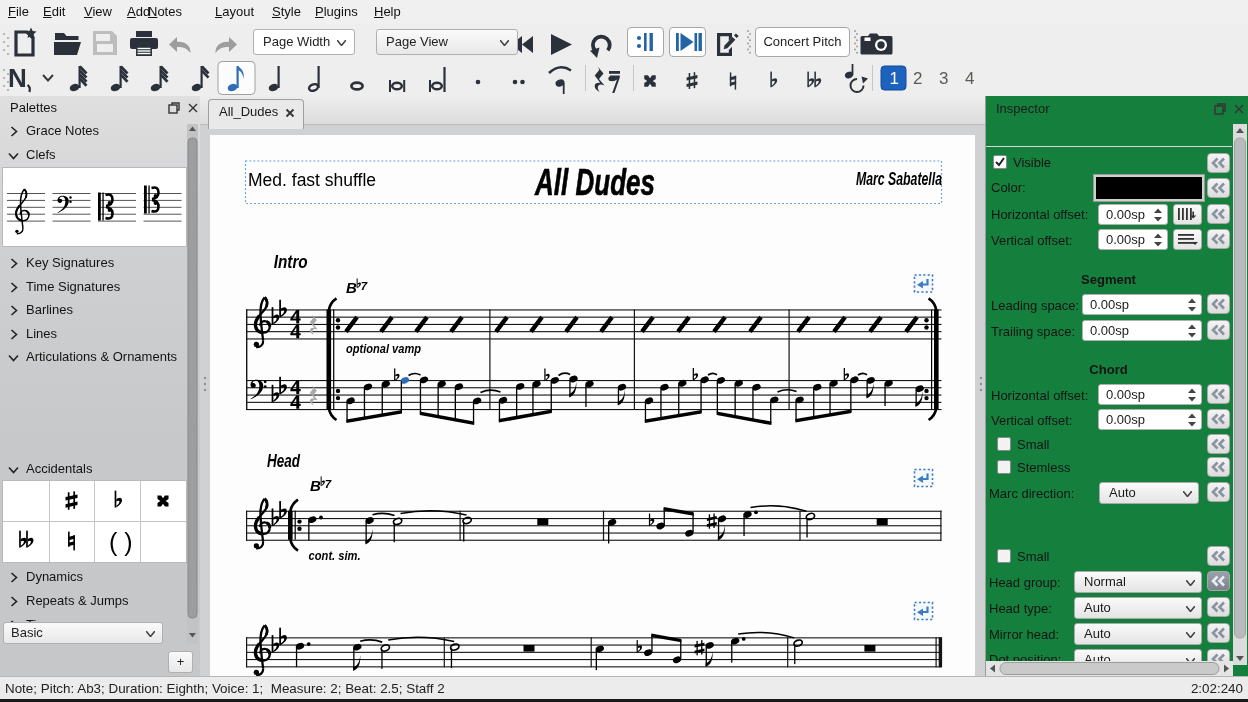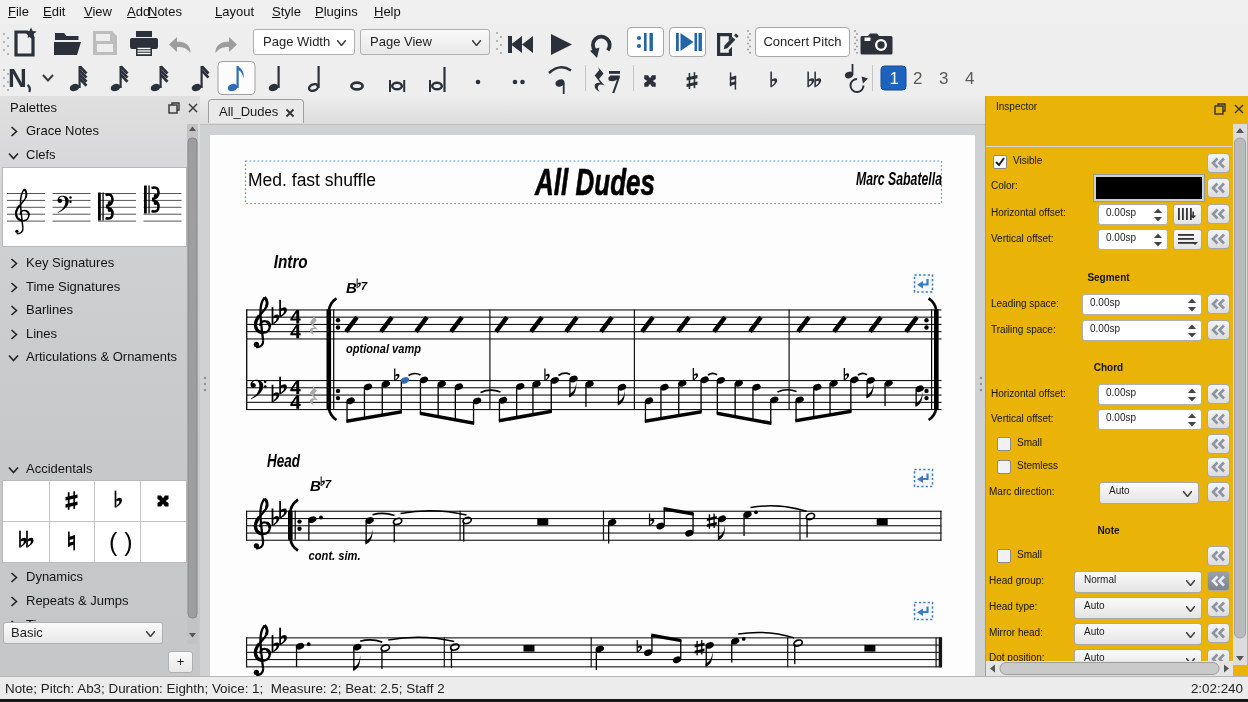--- a/index.html
+++ b/index.html
@@ -9,23 +9,23 @@
 #topbars { position:absolute; left:0; top:24px; width:1248px; height:72px; background:#eeeeee; }
 .combo { position:absolute; background:#fff; border:1px solid #b0b0b0; border-radius:3px; font-size:13px; color:#222; }
 .gbtn { background:linear-gradient(#fafafa,#e8e8e8); }
 #main { position:absolute; left:0; top:96px; width:1248px; height:580px; }
 #palettes { position:absolute; left:0; top:0; width:200px; height:580px; background:linear-gradient(180deg,#dfdfe0 0%,#cfd0d1 25%,#c7c8c9 60%,#c6c7c8 100%); }
 .prow { position:absolute; left:0; width:186px; height:15px; color:#141414; font-size:13px; }
 .prow .lbl { position:absolute; left:26px; top:-1px; }
 .pbox { position:absolute; left:2px; width:185px; background:#fff; border:1px solid #b9b9b9; }
 #scorearea { position:absolute; left:200px; top:0; width:785px; height:580px; background:#d0d1d3; }
 #tabbar { position:absolute; left:0; top:0; width:785px; height:29px; background:linear-gradient(#ededed,#dcdcdc); border-bottom:1px solid #bcbcbc; }
-#tab { position:absolute; left:8px; top:3px; width:96px; height:24px; background:#e9e9e9; border:1px solid #9f9f9f; border-bottom:none; border-radius:4px 4px 0 0; font-size:13px; }
+#tab { position:absolute; left:8px; top:3px; width:96px; height:30px; background:#e9e9e9; border:1px solid #9f9f9f; border-bottom:none; border-radius:4px 4px 0 0; font-size:13px; }
 #page { position:absolute; left:10px; top:39px; width:765px; height:541px; background:#fdfdfd; }
-#inspector { position:absolute; left:985px; top:0; width:263px; height:580px; background:#eab308; border-left:1px solid #9c9c9c; font-size:10px; }
+#inspector { position:absolute; left:985px; top:0; width:263px; height:580px; background:#15803d; border-left:1px solid #9c9c9c; font-size:13px; }
 .ilbl { position:absolute; color:#141414; }
 .ihdr { position:absolute; left:0; width:245px; text-align:center; font-weight:bold; color:#141414; }
 .ispin { position:absolute; background:#fff; border:1px solid #b0b0b0; border-radius:3px; }
 .ispin span { position:absolute; left:7px; top:2px; }
 .icombo { position:absolute; background:linear-gradient(#fafafa,#e4e4e4); border:1px solid #a8a8a8; border-radius:3px; }
 .icombo span { position:absolute; left:9px; top:2px; }
 .irst { position:absolute; width:23px; height:20px; background:linear-gradient(#f4f4f4,#dcdcdc); border:1px solid #a8a8a8; border-radius:4px; }
 .ichk { position:absolute; width:14px; height:14px; background:#fff; border:1px solid #8a8a8a; border-radius:2px; }
 #statusbar { position:absolute; left:0; top:676px; width:1248px; height:23px; background:#ececec; border-top:1px solid #b5b5b5; font-size:13.4px; color:#222; }
 #bottomstrip { position:absolute; left:0; top:699px; width:1248px; height:3px; background:#191919; }
@@ -106,21 +106,21 @@
         <circle cx="855" cy="25.6" r="1"></circle>
         <circle cx="857" cy="28.7" r="1"></circle>
       </g>
     </svg>
 <div class="combo" style="left:253px; top:5px; width:102px; height:26px;">
       <span style="position:absolute; left:9px; top:4px;">Page Width</span>
       <svg style="position:absolute; right:8px; top:10px;" width="9" height="6" viewBox="0 0 9 6">
         <path d="M0 0 l4.5 5.5 4.5-5.5" fill="none" stroke="#444" stroke-width="1.6"></path>
       </svg>
     </div>
-<div class="combo gbtn" style="left:360px; top:5px; width:130px; height:26px;padding-left:48px;">
+<div class="combo gbtn" style="left:376px; top:5px; width:142px; height:26px;padding-left:48px;">
       <span style="position:absolute; left:9px; top:4px;">Page View</span>
       <svg style="position:absolute; right:8px; top:10px;" width="9" height="6" viewBox="0 0 9 6">
         <path d="M0 0 l4.5 5.5 4.5-5.5" fill="none" stroke="#444" stroke-width="1.6"></path>
       </svg>
     </div>
 <div class="combo" style="left:627px; top:3px; width:37px; height:30px; border-radius:4px; border-color:#a7a7a7;">
 <svg width="35" height="28" viewBox="0 0 35 28">
         <g fill="#2264a5">
           <circle cx="11" cy="10" r="2.1"></circle>
           <circle cx="11" cy="18" r="2.1"></circle>
@@ -939,21 +939,20 @@
         <svg style="position:absolute; right:6px; top:8px;" width="9" height="6" viewBox="0 0 9 6">
           <path d="M0 0 l4.5 5.5 4.5-5.5" fill="none" stroke="#444" stroke-width="1.6"></path>
         </svg>
       </div>
       <div class="irst" style="left:221px; top:386px; background:linear-gradient(#f4f4f4,#dcdcdc);"><svg width="21" height="18" viewBox="0 0 21 18">
           <g fill="none" stroke="#8a93a0" stroke-width="2.6">
             <path d="M9.5 4.5 L5 9 L9.5 13.5"></path>
             <path d="M16 4.5 L11.5 9 L16 13.5"></path>
           </g>
         </svg></div>
-      <div class="ihdr" style="top:429px;">Note</div>
       <div class="ichk" style="left:11px; top:453px; background:#f2f2f2;"></div>
       <div class="ilbl" style="left:31px; top:453px;">Small</div>
       <div class="irst" style="left:221px; top:450px; background:linear-gradient(#f4f4f4,#dcdcdc);"><svg width="21" height="18" viewBox="0 0 21 18">
           <g fill="none" stroke="#8a93a0" stroke-width="2.6">
             <path d="M9.5 4.5 L5 9 L9.5 13.5"></path>
             <path d="M16 4.5 L11.5 9 L16 13.5"></path>
           </g>
         </svg></div>
       <div class="ilbl" style="left:3px; top:479px;">Head group:</div>
       <div class="icombo" style="left:88px; top:475px; width:128px; height:22px;">

